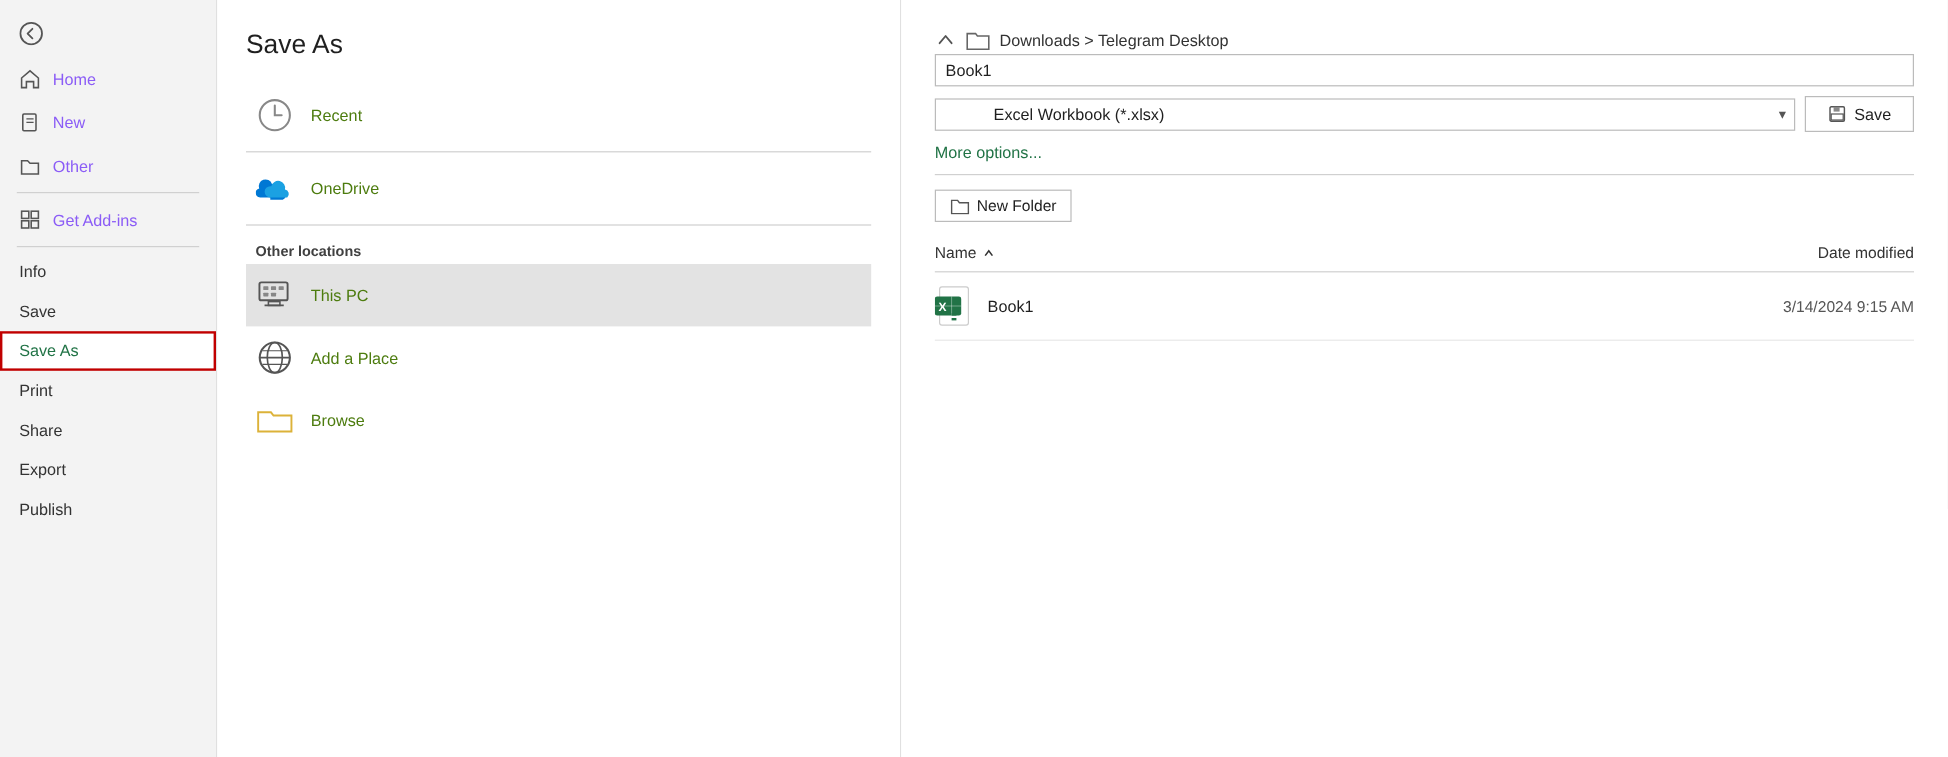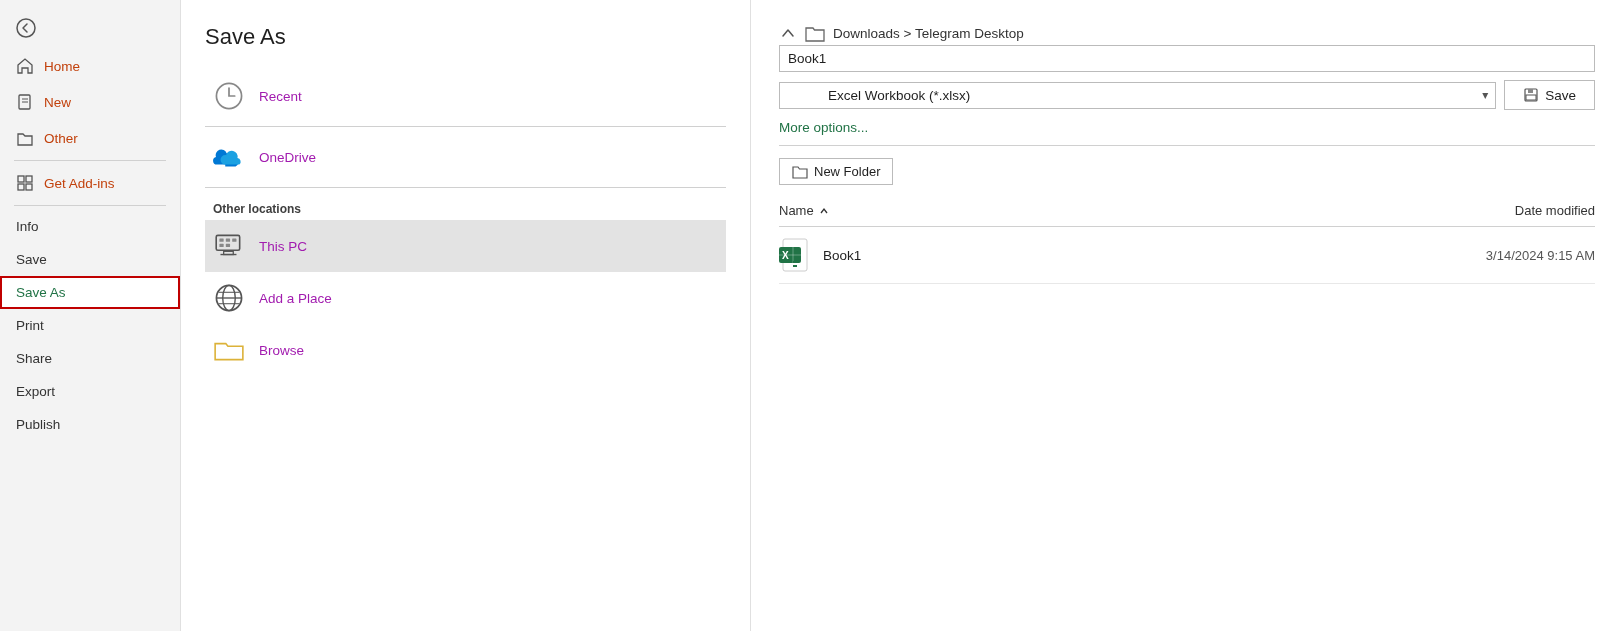--- a/index.html
+++ b/index.html
@@ -35,21 +35,21 @@
     .sidebar-back svg {
       width: 20px;
       height: 20px;
     }
 
     .sidebar-item {
       display: flex;
       align-items: center;
       padding: 9px 16px;
       cursor: pointer;
-      color: #c2410c;
+      color: #8b5cf6;
       gap: 10px;
       font-size: 13.5px;
     }
 
     .sidebar-item.active-highlight {
       outline: 2px solid #c00000;
       outline-offset: -2px;
       color: #217346;
       font-weight: 400;
     }
@@ -91,21 +91,21 @@
       gap: 0;
     }
 
     .location-item {
       display: flex;
       align-items: center;
       gap: 14px;
       padding: 10px 8px;
       cursor: pointer;
       font-size: 13.5px;
-      color: #a21caf;
+      color: #4d7c0f;
       text-align: center;
     }
 
     .location-item.selected {
       background: #e3e3e3;
     }
 
     .location-item svg, .location-item .icon-wrap {
       width: 32px;
       height: 32px;

